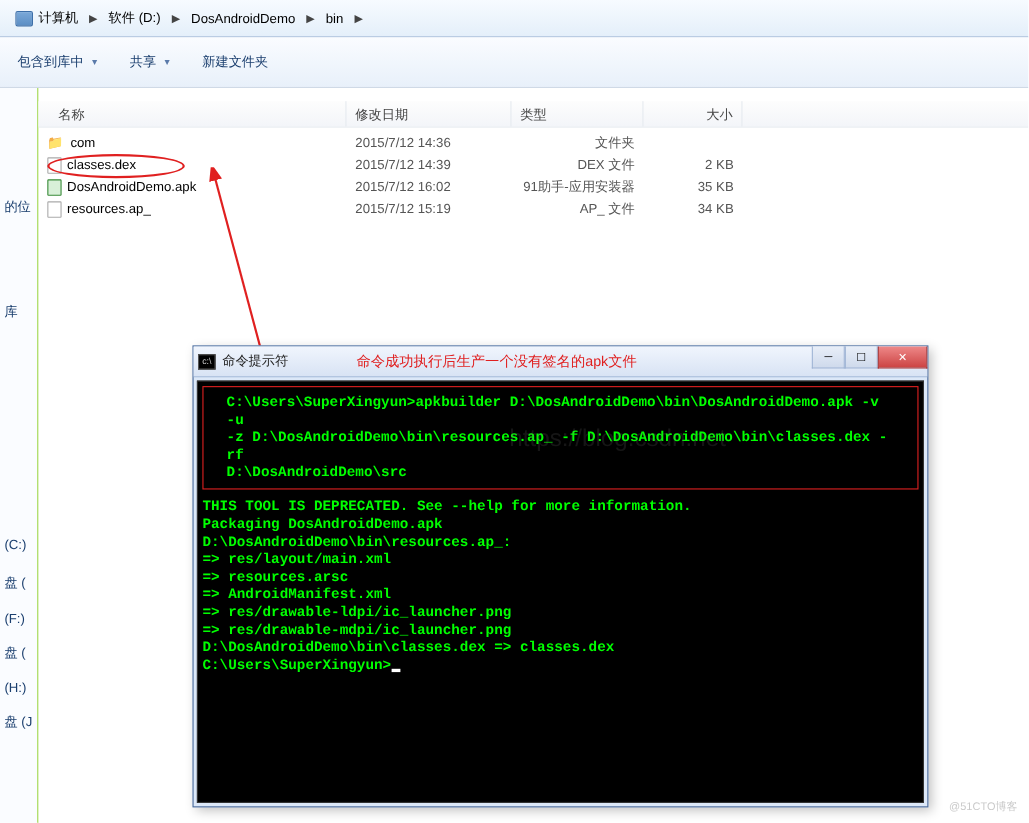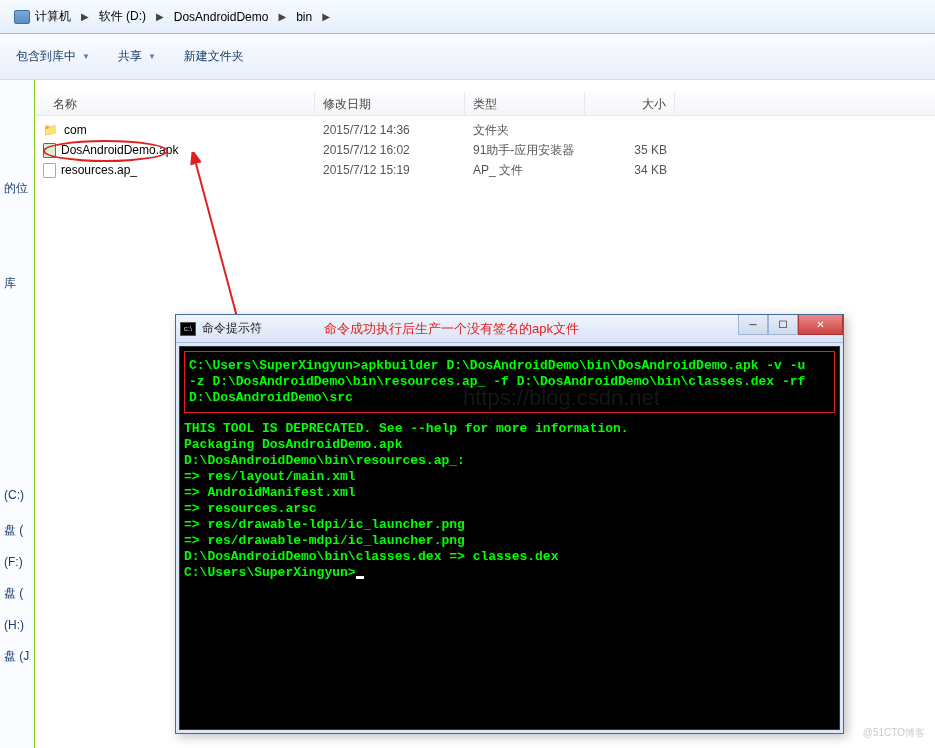--- a/index.html
+++ b/index.html
@@ -28,21 +28,21 @@
     .file-header div { padding: 4px 8px; border-right: 1px solid #e5e9ef; }
     .col-name { width: 280px; padding-left: 18px !important; }
     .col-date { width: 150px; }
     .col-type { width: 120px; }
     .col-size { width: 90px; text-align: right; }
     
     .file-row { display: flex; height: 20px; align-items: center; padding: 0; cursor: pointer; }
     .file-row .cell { padding: 0 8px; }
     .cell.name { width: 280px; display: flex; align-items: center; gap: 5px; }
     .cell.date { width: 150px; color: #555; }
-    .cell.type { width: 120px; color: #555; }
+    .cell.type { width: 120px; color: #555; text-align: right; }
     .cell.size { width: 90px; text-align: right; color: #555; }
     
     .file-icon { width: 16px; height: 16px; display: inline-flex; align-items: center; justify-content: center; font-size: 12px; }
     .folder { color: #f4c24a; }
     .dex, .ap { color: #888; border: 1px solid #aaa; width: 13px; height: 15px; background: #fff; border-radius: 1px; position: relative; }
     .apk { color: #4a9e4a; border: 1px solid #388a38; width: 13px; height: 15px; background: #d8f0d8; border-radius: 1px; }
     
     
     .red-circle { position: absolute; border: 2px solid #e02020; border-radius: 50%; width: 125px; height: 22px; pointer-events: none; }
     
@@ -53,21 +53,21 @@
     .cmd-window { position: absolute; left: 175px; top: 314px; width: 669px; height: 420px; border: 1px solid #4a6a9a; background: #dce8f8; box-shadow: 3px 3px 10px rgba(0,0,0,0.25); display: flex; flex-direction: column; }
     .cmd-titlebar { height: 28px; background: linear-gradient(to bottom, #f0f5fd, #d8e3f4); display: flex; align-items: center; padding: 0 4px; border-bottom: 1px solid #a8bcda; position: relative; }
     .cmd-icon { width: 16px; height: 14px; background: #000; border: 1px solid #555; margin-right: 6px; display: flex; align-items: center; justify-content: center; color: #ccc; font-size: 8px; }
     .cmd-title { color: #222; }
     .cmd-annotation { color: #e02020; position: absolute; left: 148px; font-size: 13px; }
     .cmd-winbtns { position: absolute; right: 0; top: 0; display: flex; }
     .winbtn { width: 30px; height: 20px; background: linear-gradient(#e8eef8,#cfdaec); border: 1px solid #9fb4d4; border-top: none; display: flex; align-items: center; justify-content: center; font-size: 10px; cursor: pointer; }
     .winbtn.close { width: 45px; background: linear-gradient(#e88,#c44); color: #fff; border-color: #a33; }
     
     .cmd-body { flex: 1; background: #000; margin: 3px; border: 1px solid #333; font-family: "Consolas", "Courier New", monospace; font-size: 13px; padding: 4px; overflow: hidden; position: relative; }
-    .cmd-body .red-box { border: 1px solid #e02020; padding: 6px 4px; margin-bottom: 8px; text-decoration: underline; }
+    .cmd-body .red-box { border: 1px solid #e02020; padding: 6px 21px; margin-bottom: 8px; text-decoration: underline; }
     .cmd-line { color: #0f0; white-space: pre-wrap; word-break: break-all; line-height: 16px; font-weight: bold; }
     .cursor-blink { display: inline-block; width: 8px; height: 3px; background: #fff; vertical-align: bottom; margin-bottom: 2px; }
     
     .watermark-center { position: absolute; color: rgba(120,120,120,0.18); font-size: 22px; top: 385px; left: 420px; pointer-events: none; z-index: 50; margin-left: 43px; }
     .watermark-corner { position: absolute; right: 10px; bottom: 8px; color: rgba(120,120,120,0.4); font-size: 10px; pointer-events: none; }
   </style>
 </head>
 <body>
 
 <div class="breadcrumb-bar">
@@ -134,20 +134,29 @@
       <div class="cell name">
           <span class="file-icon folder">📁</span>
           <span>com</span>
         </div>
       <div class="cell date">2015/7/12 14:36</div>
       <div class="cell type">文件夹</div>
       <div class="cell size"></div>
     </div>
     <div class="file-row">
       <div class="cell name">
+          <span class="file-icon dex"></span>
+          <span>classes.dex</span>
+        </div>
+      <div class="cell date">2015/7/12 14:39</div>
+      <div class="cell type">DEX 文件</div>
+      <div class="cell size">2 KB</div>
+    </div>
+    <div class="file-row">
+      <div class="cell name">
           <span class="file-icon apk"></span>
           <span>DosAndroidDemo.apk</span>
         </div>
       <div class="cell date">2015/7/12 16:02</div>
       <div class="cell type">91助手-应用安装器</div>
       <div class="cell size">35 KB</div>
     </div>
     <div class="file-row">
       <div class="cell name">
           <span class="file-icon ap"></span>
@@ -186,22 +195,22 @@
     <div class="red-box">
       <div class="cmd-line">C:\Users\SuperXingyun&gt;apkbuilder D:\DosAndroidDemo\bin\DosAndroidDemo.apk -v -u</div>
       <div class="cmd-line">-z D:\DosAndroidDemo\bin\resources.ap_ -f D:\DosAndroidDemo\bin\classes.dex -rf</div>
       <div class="cmd-line">D:\DosAndroidDemo\src</div>
     </div>
     <div class="cmd-line">THIS TOOL IS DEPRECATED. See --help for more information.</div>
     <div class="cmd-line"></div>
     <div class="cmd-line">Packaging DosAndroidDemo.apk</div>
     <div class="cmd-line">D:\DosAndroidDemo\bin\resources.ap_:</div>
     <div class="cmd-line">=&gt; res/layout/main.xml</div>
+    <div class="cmd-line">=&gt; resources.arsc</div>
     <div class="cmd-line">=&gt; AndroidManifest.xml</div>
-    <div class="cmd-line">=&gt; resources.arsc</div>
     <div class="cmd-line">=&gt; res/drawable-ldpi/ic_launcher.png</div>
     <div class="cmd-line">=&gt; res/drawable-mdpi/ic_launcher.png</div>
     <div class="cmd-line">D:\DosAndroidDemo\bin\classes.dex =&gt; classes.dex</div>
     <div class="cmd-line"></div>
     <div class="cmd-line"><span>C:\Users\SuperXingyun&gt;</span><span class="cursor-blink"></span></div>
   </div>
 </div>
 
 <div class="watermark-center">https://blog.csdn.net</div>
 <div class="watermark-corner">@51CTO博客</div>

